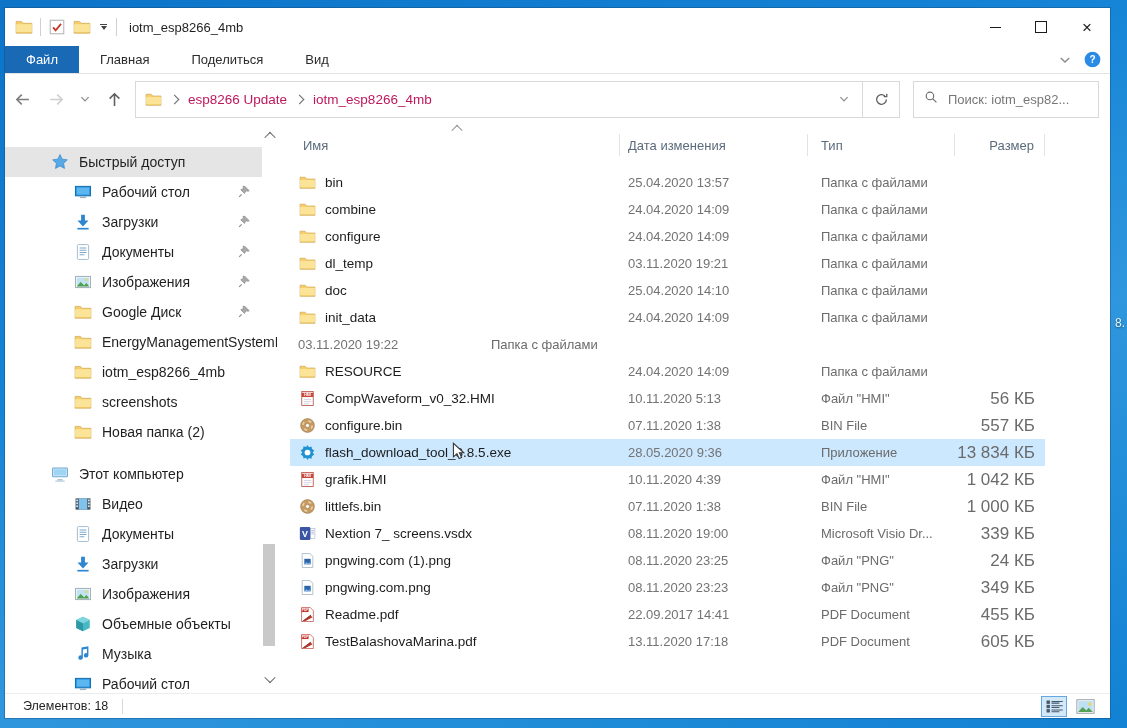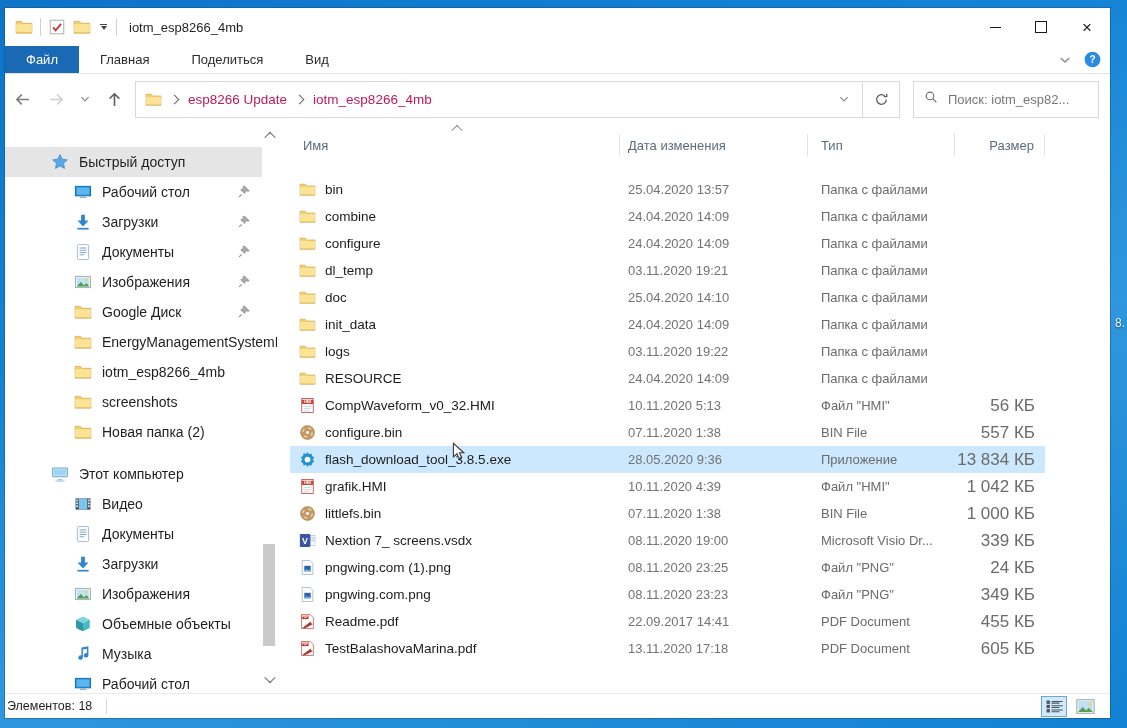--- a/index.html
+++ b/index.html
@@ -80,33 +80,33 @@
   .filearea{flex:1 1 auto;position:relative;padding-left:5px;overflow:hidden;}
   .fheader{display:flex;align-items:center;height:26px;margin-top:8px;position:relative;width:755px;}
   .hcell{font-size:13px;color:#5c6b7c;box-sizing:border-box;border-right:1px solid #e3e3e3;height:22px;
     display:flex;align-items:center;white-space:nowrap;overflow:hidden;}
   .h-name{width:330px;padding-left:13px;}
   .h-date{width:188px;padding-left:8px;}
   .h-type{width:147px;padding-left:13px;}
   .h-size{width:90px;justify-content:flex-end;padding-right:10px;}
   .sort-caret{position:absolute;left:163px;top:-7px;width:8px;height:8px;display:flex;}
   .sort-caret .chev-shape{border-color:#8a8a8a;}
-  .frows{margin-top:18px;}
+  .frows{margin-top:11px;}
   .frow{display:flex;align-items:center;height:27px;width:755px;}
   .frow.selected{background:#cce8ff;}
   .c-name{width:330px;display:flex;align-items:center;box-sizing:border-box;overflow:hidden;}
   .ficon{width:17px;height:17px;display:inline-flex;margin-left:9px;flex:0 0 auto;}
   .ftext{margin-left:9px;font-size:13.5px;color:#1c1c1c;white-space:nowrap;overflow:hidden;}
   .c-date{width:188px;font-size:13px;color:#737373;box-sizing:border-box;padding-left:8px;white-space:nowrap;}
   .c-type{width:147px;font-size:13px;color:#6b6b6b;box-sizing:border-box;padding-left:13px;white-space:nowrap;overflow:hidden;}
   .c-size{width:90px;font-size:17px;color:#6b6b6b;box-sizing:border-box;text-align:right;padding-right:10px;white-space:nowrap;}
 
   
   .statusbar{height:24px;flex:0 0 auto;border-top:1px solid #ececec;display:flex;align-items:center;position:relative;}
-  .status-text{font-size:12.5px;color:#1f1f1f;margin-left:2px;}
+  .status-text{font-size:12.5px;color:#1f1f1f;margin-left:18px;}
   .status-sep{width:1px;height:15px;background:#d9d9d9;margin-left:14px;}
   .view-btns{margin-left:auto;display:flex;align-items:center;gap:5px;margin-right:12px;}
   .vbtn{width:26px;height:21px;display:flex;align-items:center;justify-content:center;box-sizing:border-box;}
   .vbtn.active{border:1px solid #66a7df;background:#d3e9f8;}
   .vbtn svg{width:19px;height:15px;}
 
   .cursor{position:absolute;left:447px;top:440px;width:22px;height:24px;z-index:50;pointer-events:none;}
 </style>
 </head>
 <body>
@@ -543,29 +543,20 @@
                     <path d="M1 5.5h14v7H1z" fill="#fbe397"></path>
                   </svg>
                 </span>
                 <span class="ftext">init_data</span>
               </div>
               <div class="c-date">24.04.2020 14:09</div>
               <div class="c-type">Папка с файлами</div>
               <div class="c-size"></div>
             </div>
             <div class="frow">
-              <div class="c-name">
-                <span class="ficon">
-                  <svg viewBox="0 0 16 16" width="100%" height="100%">
-                    <path d="M1 3h4.7l1.6 1.7H15v8.8H1z" fill="#f6cd67" stroke="#caa452" stroke-width=".6"></path>
-                    <path d="M1 5.5h14v7H1z" fill="#fbe397"></path>
-                  </svg>
-                </span>
-                <span class="ftext">logs</span>
-              </div>
               <div class="c-date">03.11.2020 19:22</div>
               <div class="c-type">Папка с файлами</div>
               <div class="c-size"></div>
             </div>
             <div class="frow">
               <div class="c-name">
                 <span class="ficon">
                   <svg viewBox="0 0 16 16" width="100%" height="100%">
                     <path d="M1 3h4.7l1.6 1.7H15v8.8H1z" fill="#f6cd67" stroke="#caa452" stroke-width=".6"></path>
                     <path d="M1 5.5h14v7H1z" fill="#fbe397"></path>

